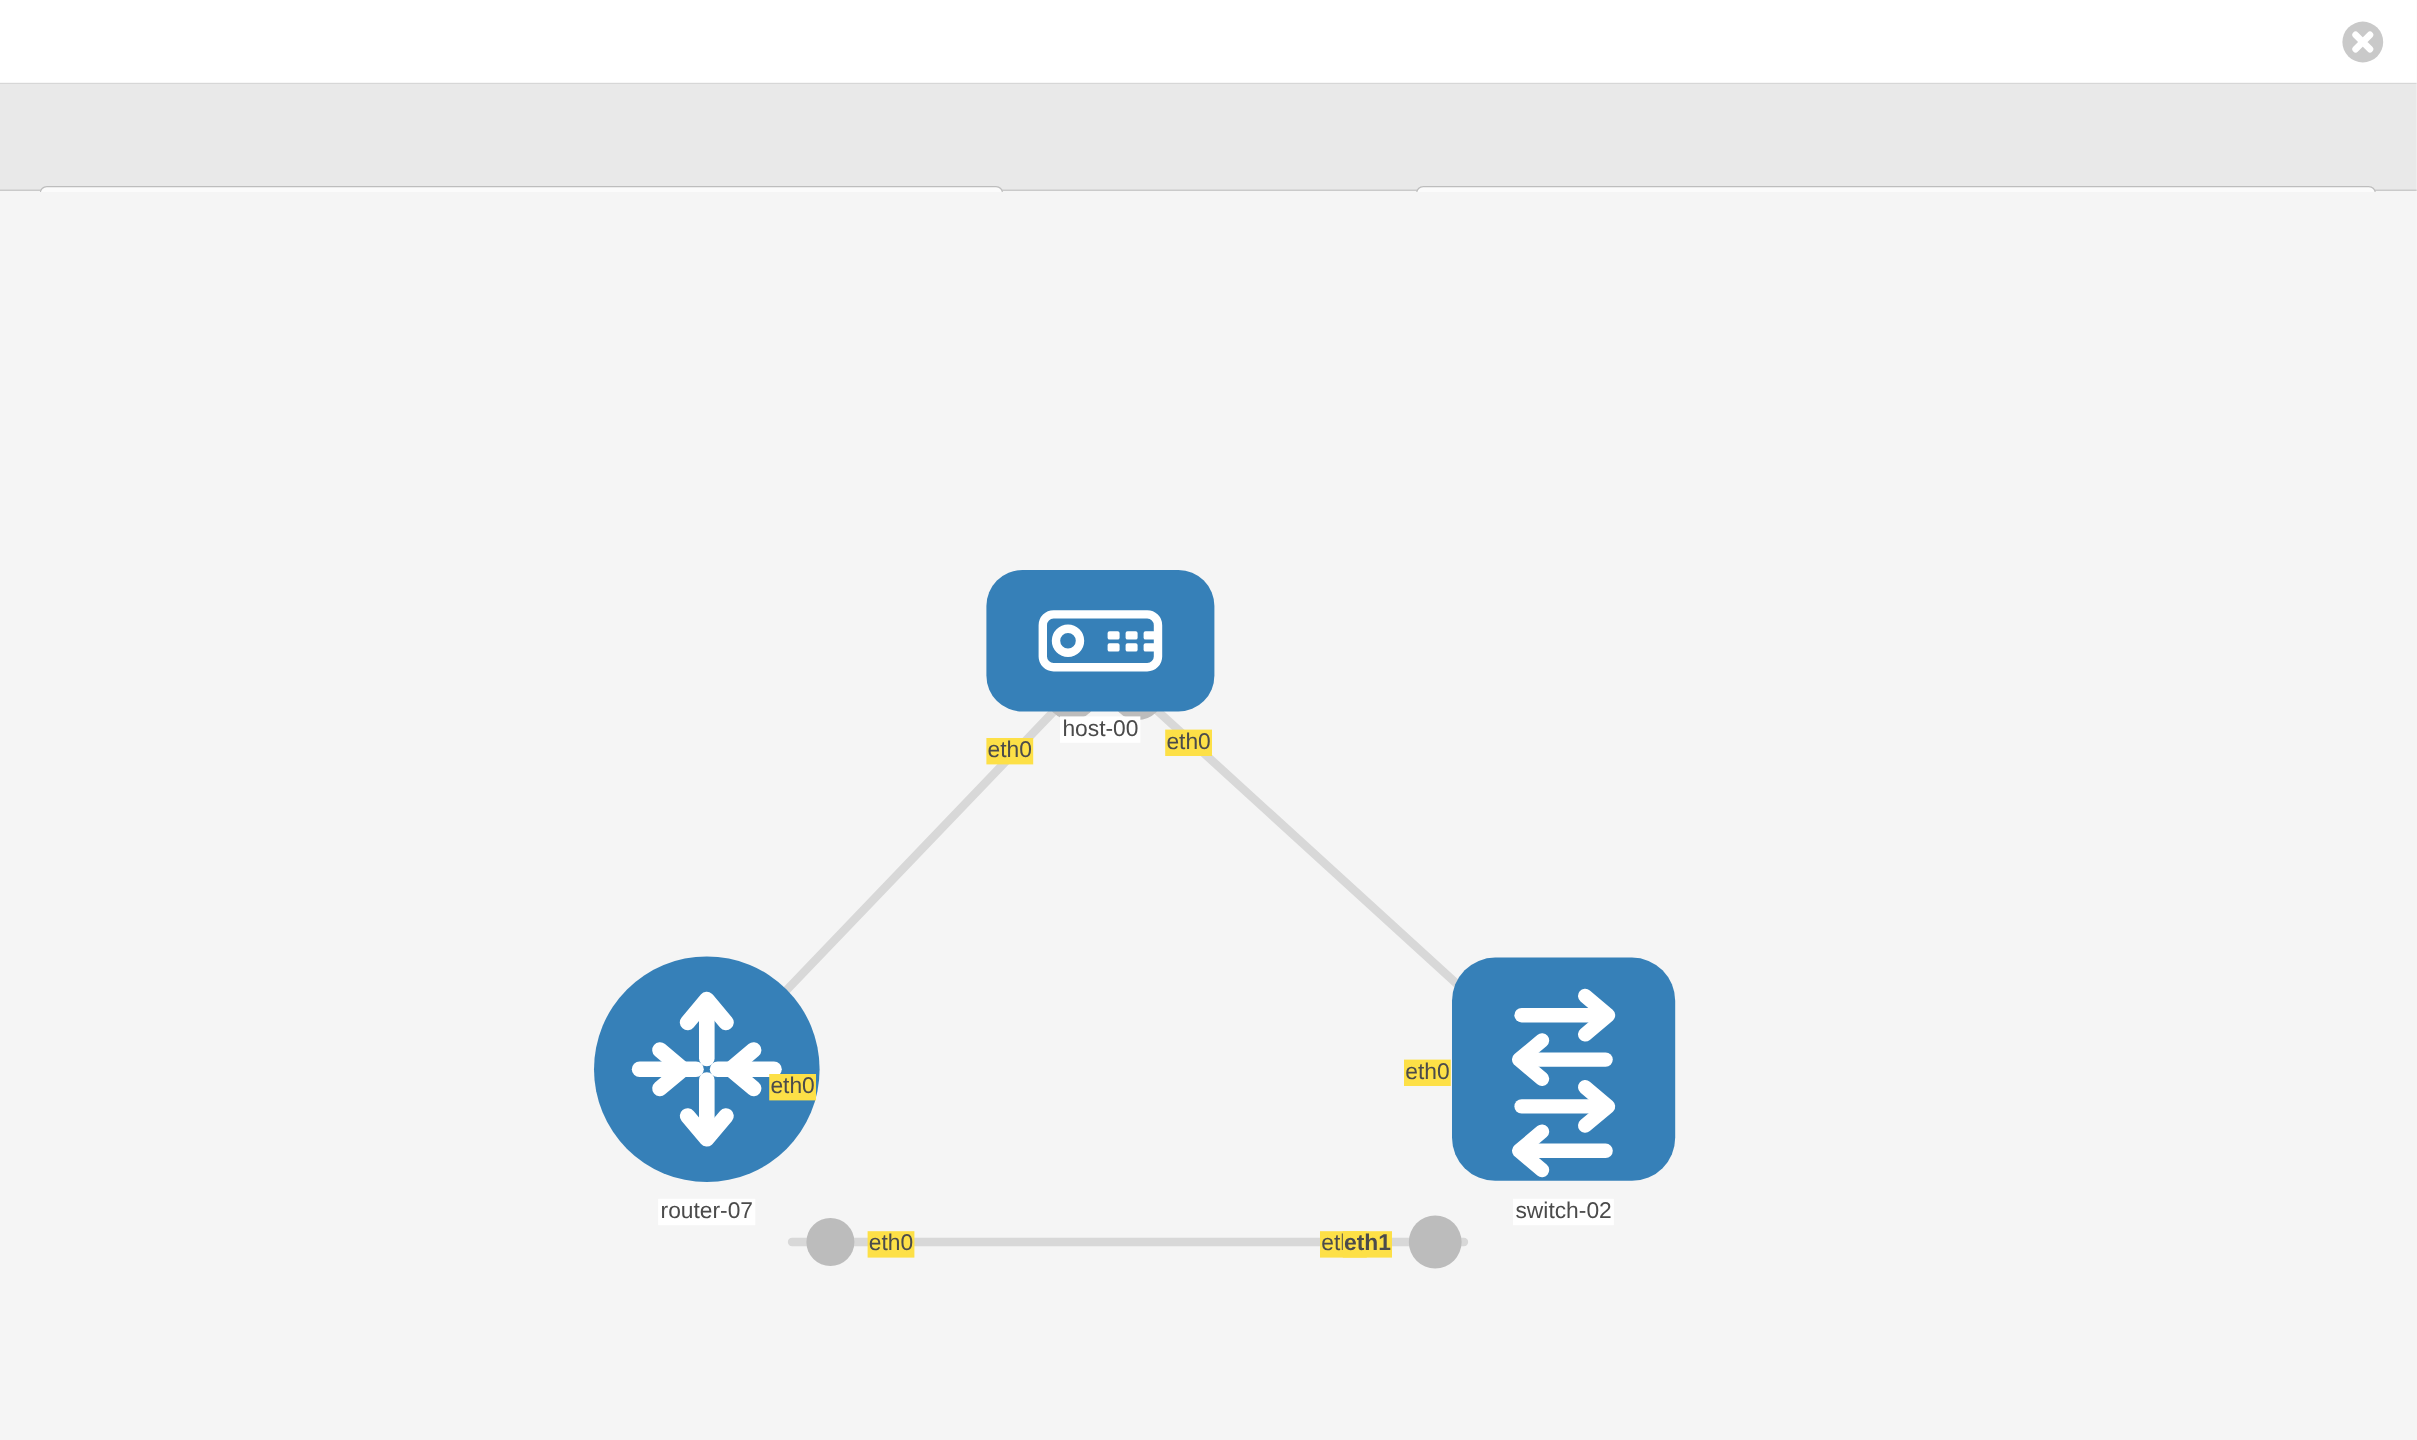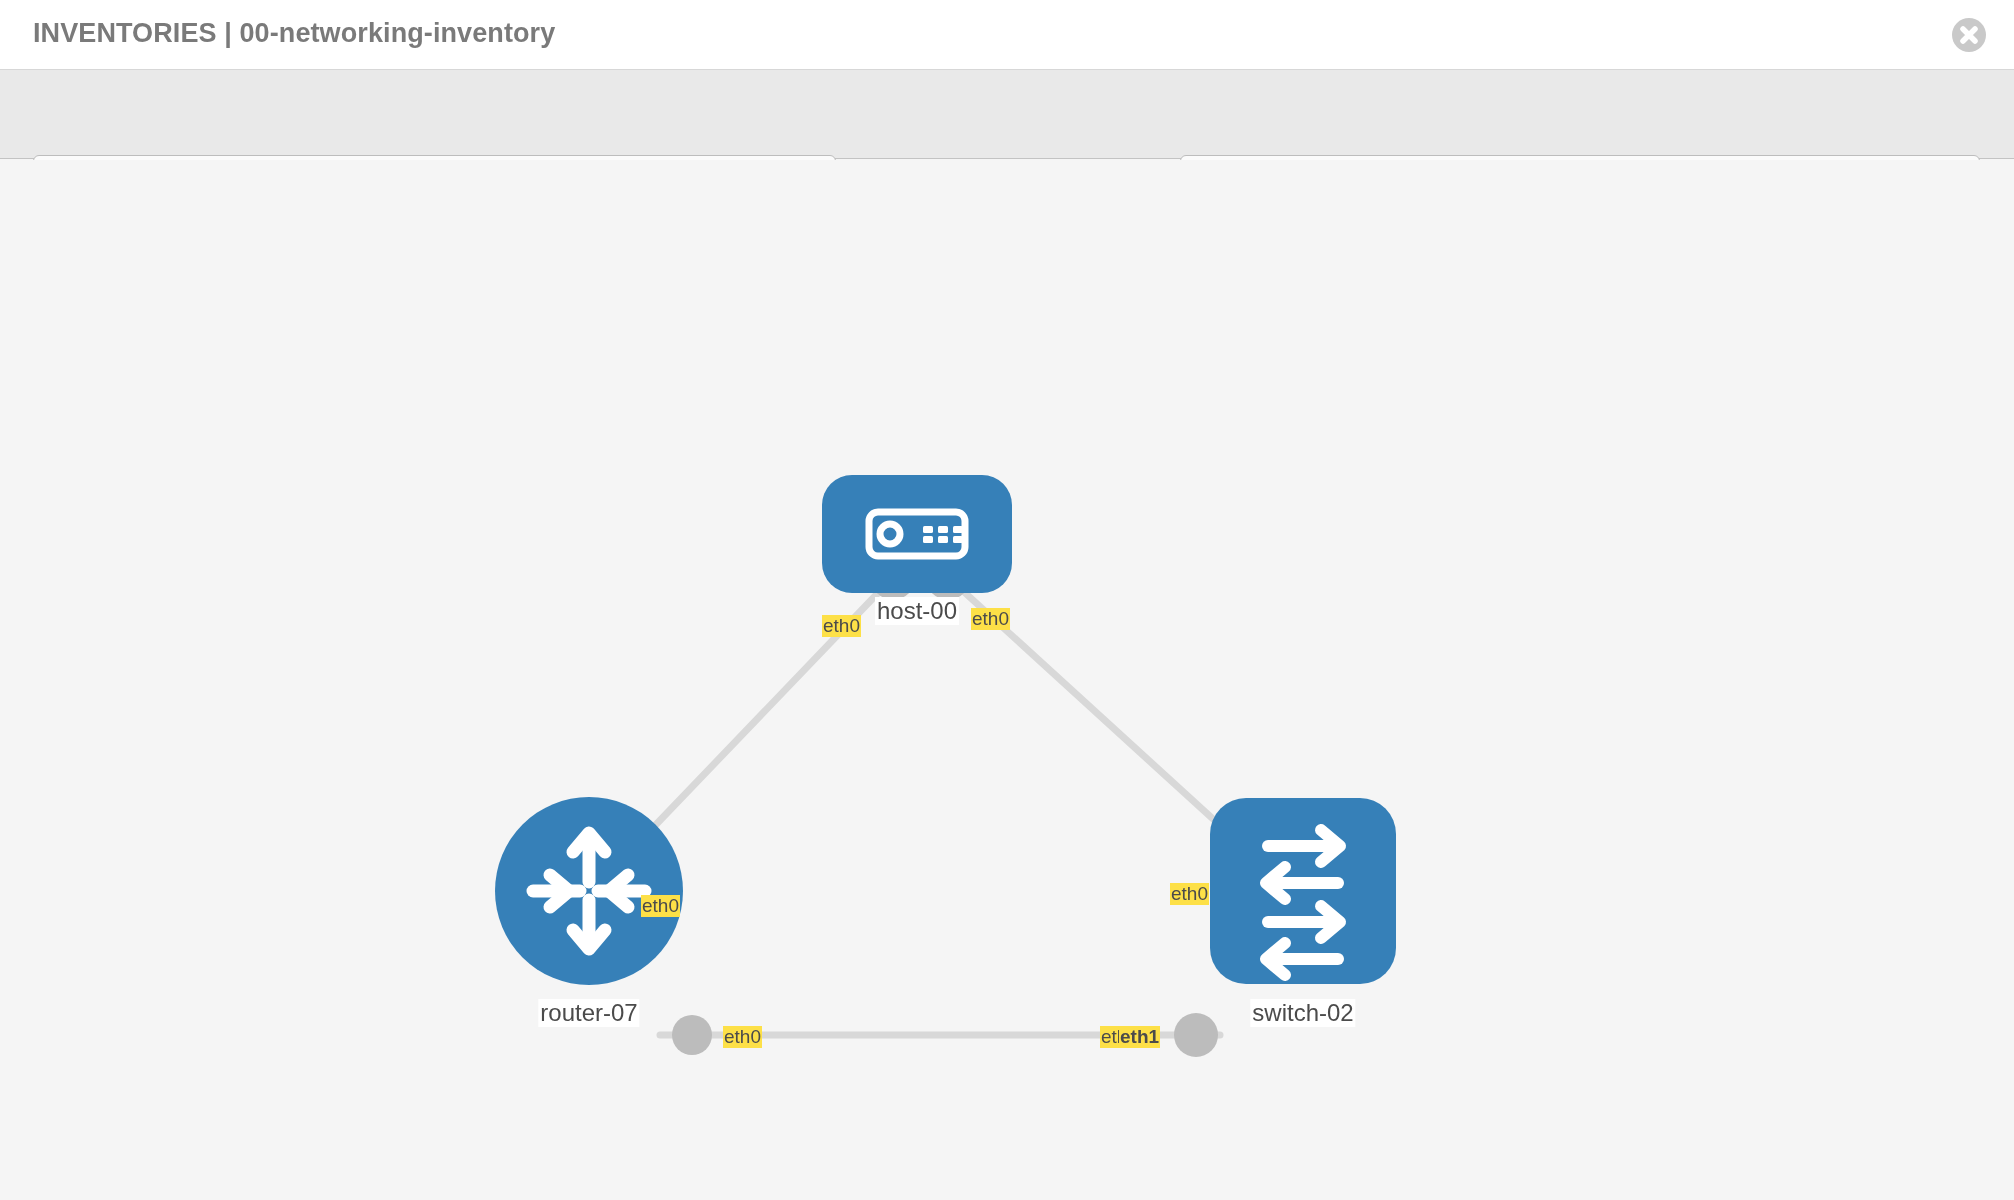--- a/index.html
+++ b/index.html
@@ -81,41 +81,40 @@
   .canvas {
     position: absolute; top: 160px; left: 0;
     width: 2014px; height: 1040px;
     background: #f5f5f5;
     overflow: hidden;
   }
   .graph-svg { position: absolute; left: 0; top: 0; }
 
   .node-label {
     position: absolute;
-    font-size: 24px; color: #4b4b4b;
+    font-size: 19px; color: #4b4b4b;
     background: #ffffff;
     white-space: nowrap;
     padding: 0 2px;
     transform: translateX(-50%);
   }
   .iface-label {
     position: absolute;
     font-size: 19px; color: #4b4b4b;
     background: #fde047;
     white-space: nowrap;
     padding: 0 1px;
   }
 </style>
 </head>
 <body>
 
 <div id="app">
 
   <div class="header">
-    <div class="header-title">INVENTORIES | 00-networking-inventory</div>
     <div class="close-btn">
       <svg width="34" height="34" viewBox="0 0 34 34">
         <path d="M11 11 L23 23 M23 11 L11 23" stroke="#ffffff" stroke-width="5.5" stroke-linecap="round"></path>
       </svg>
     </div>
   </div>
 
   <div class="toolbar">
 
     <div class="actions-select">

